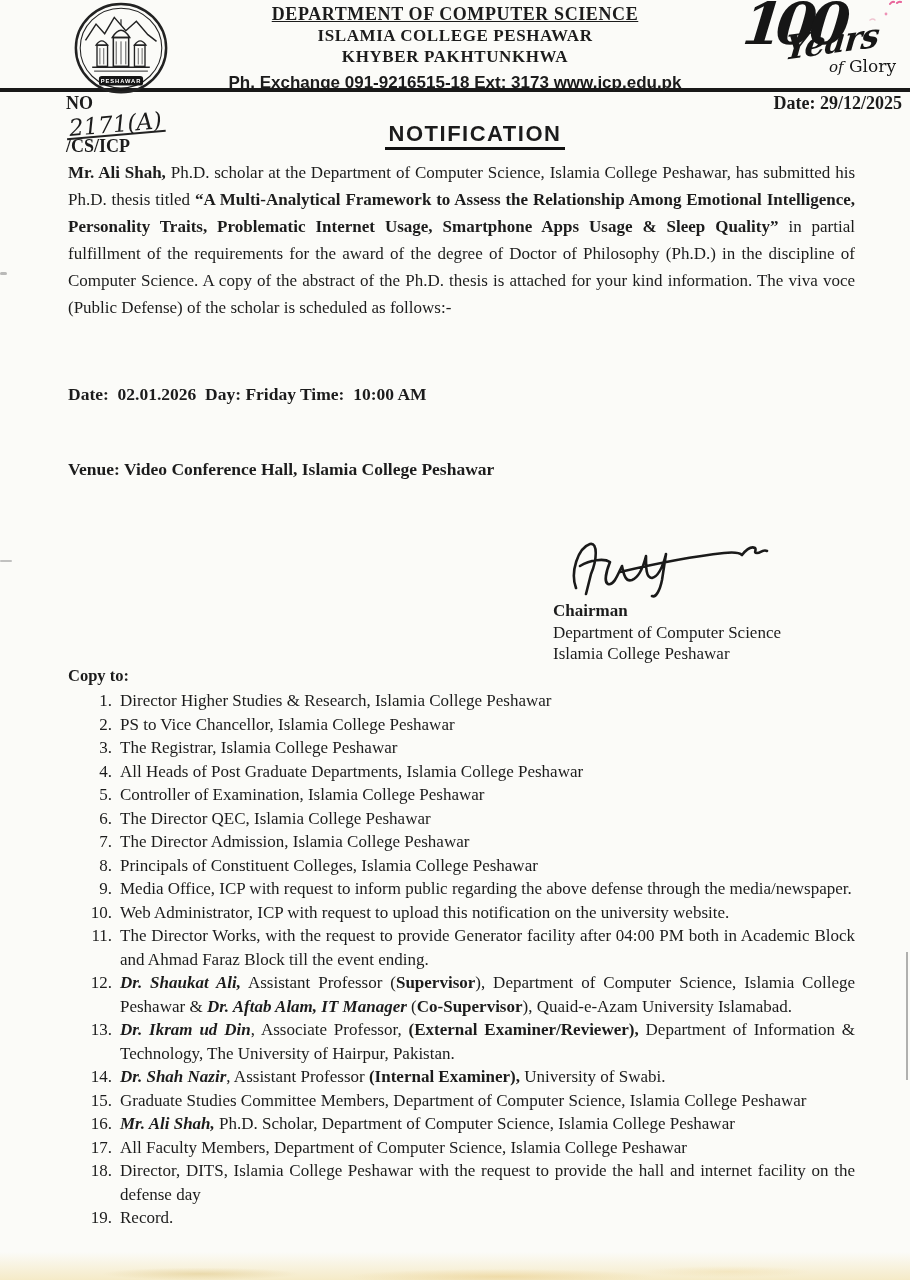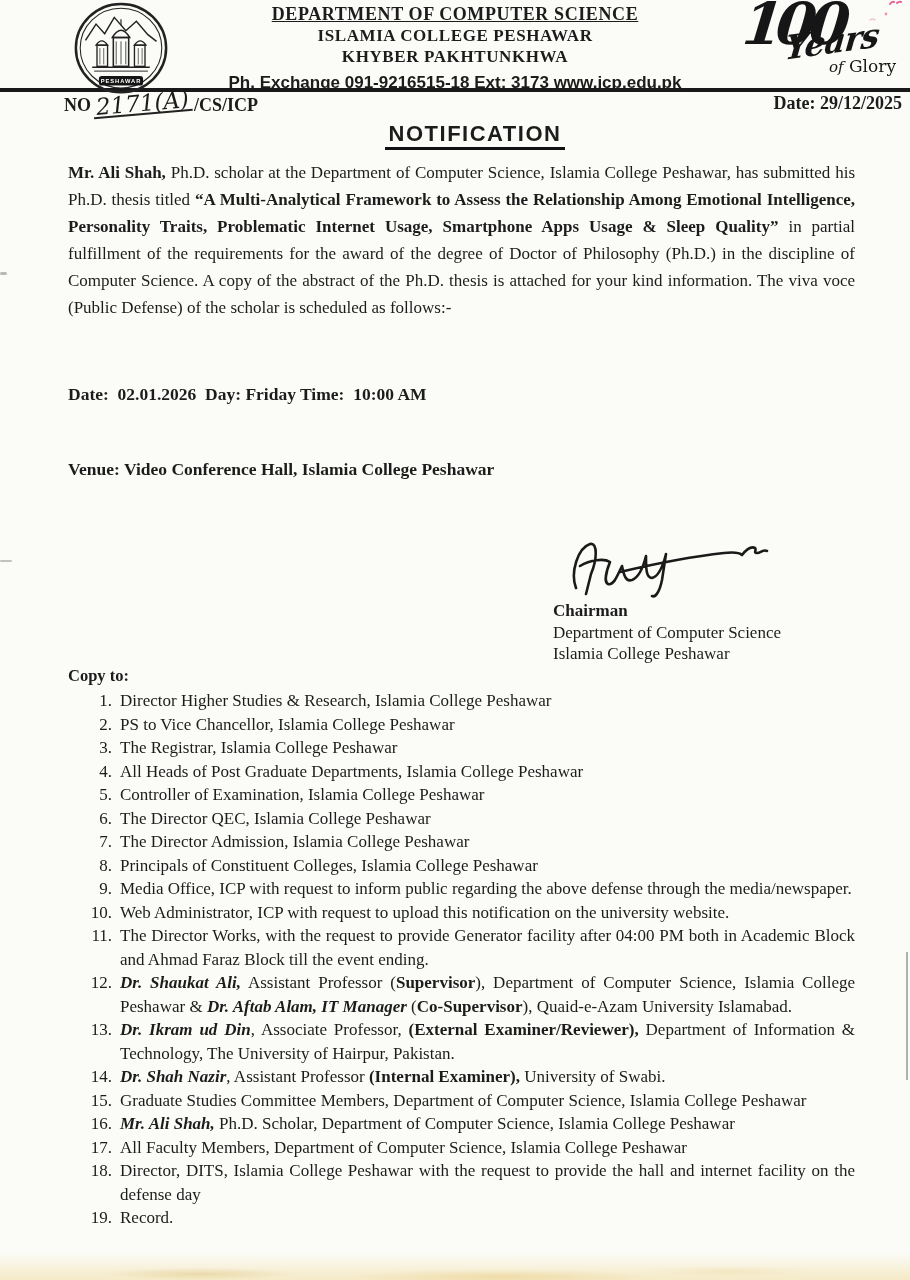--- a/index.html
+++ b/index.html
@@ -19,21 +19,21 @@
   .logo100 .num{position:absolute;left:2px;top:-10px;font-weight:bold;font-style:italic;font-size:58px;letter-spacing:-7px;transform:skewX(-6deg);}
   .logo100 .yrs{position:absolute;left:44px;top:22px;font-weight:bold;font-style:italic;font-size:33px;transform:rotate(-8deg) skewX(-14deg);letter-spacing:-1px;}
   .logo100 .glory{position:absolute;right:10px;top:56px;font-size:17px;}
   .logo100 .glory .of{font-style:italic;font-size:15px;}
   .pinkmarks{position:absolute;right:2px;top:0;}
 
   .rule{border-top:4px solid #191919;margin:0;}
 
   
   .refrow{display:flex;justify-content:space-between;align-items:flex-start;padding:1px 8px 0 64px;font-family:"Liberation Serif",serif;font-weight:bold;font-size:18px;height:27px;}
-  .no-left{display:flex;align-items:baseline;}
+  .no-left{display:flex;align-items:baseline;flex-direction:column;}
   .no-hand{font-family:"DejaVu Serif",serif;font-style:italic;font-weight:normal;font-size:23px;line-height:20px;display:inline-block;transform:rotate(-5deg);border-bottom:2px solid #222;margin:0 2px;padding:0 3px;}
 
   
   .title{text-align:center;margin-top:1px;height:30px;padding-left:40px;}
   .title span{font-family:"Liberation Sans",sans-serif;font-weight:800;font-size:22px;letter-spacing:1.5px;border-bottom:3px solid #111;padding:0 4px 1px 4px;}
 
   
   .bodywrap{margin:8px 55px 0 68px;}
   .p1,.p2{font-family:"Liberation Serif",serif;font-size:17px;line-height:27px;text-align:justify;}
   .sched{margin-top:11px;font-family:"Liberation Serif",serif;font-weight:bold;font-size:17.5px;line-height:25px;white-space:pre-wrap;}

